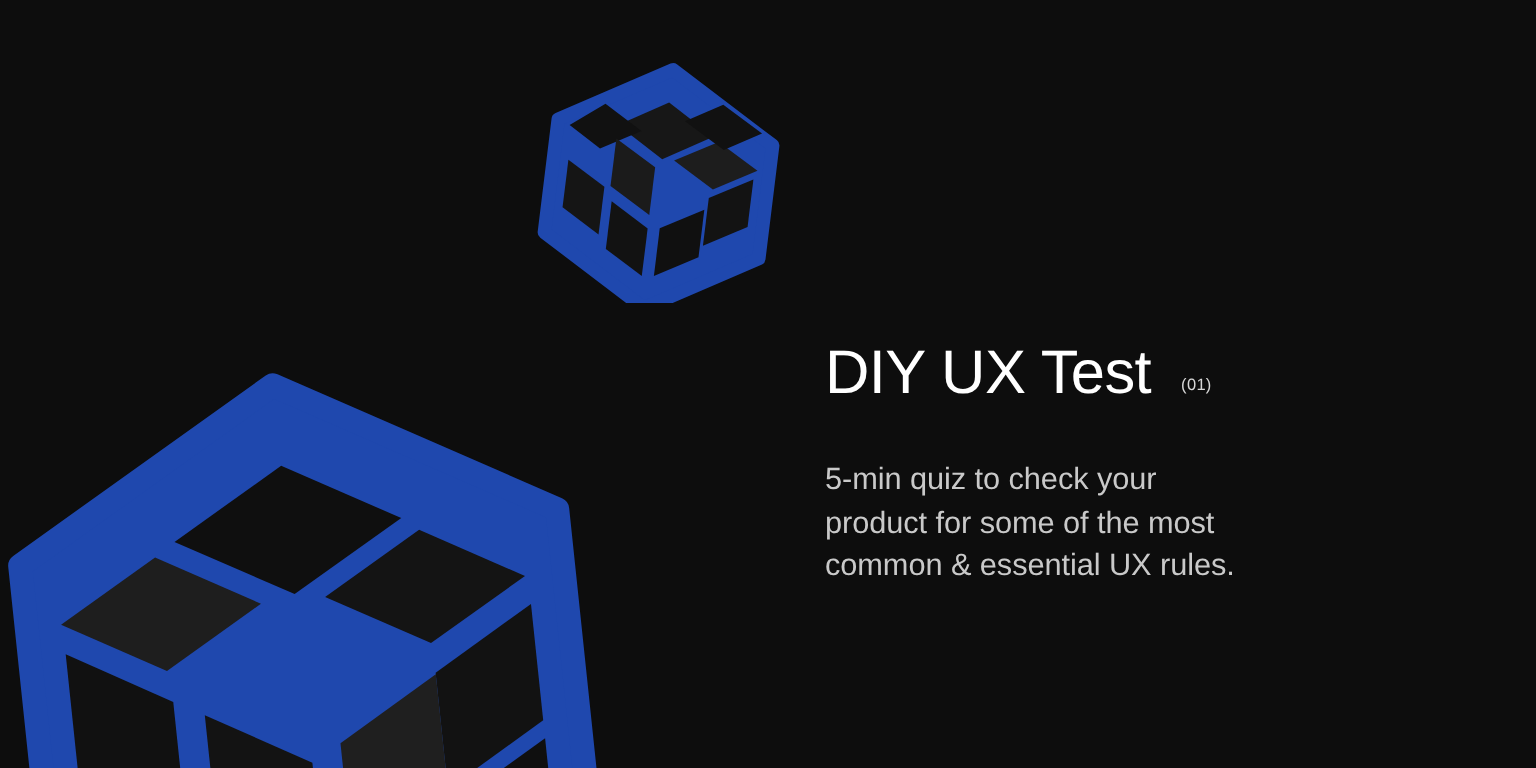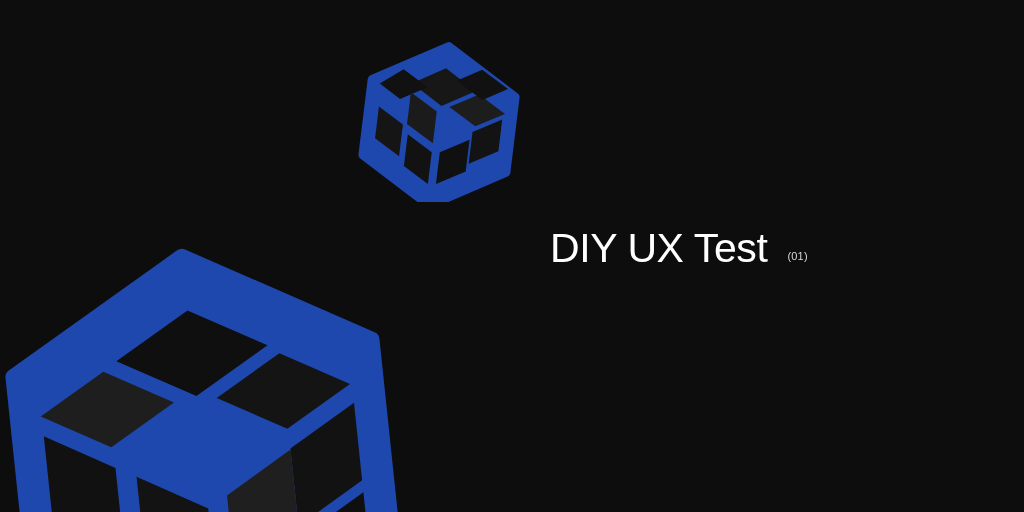--- a/index.html
+++ b/index.html
@@ -123,15 +123,18 @@
       <path d="M284 216 L352 177 L352 255 L284 294 Z" fill="#121212"></path>
       <path d="M216 256 L284 217 L284 295 L216 334 Z" fill="#1f1f1f"></path>
       <path d="M284 306 L352 267 L352 345 L284 384 Z" fill="#0f0f0f"></path>
     </g>
   </svg>
 
   <div id="text-block">
     <h1 id="page-title-row" style="margin:0;">
       <span id="page-title">DIY UX Test</span><span id="title-index">(01)</span>
     </h1>
+    <p id="page-subtitle">5-min quiz to check your
+product for some of the most
+common &amp; essential UX rules.</p>
   </div>
 
 </div>
 
 </body></html>

